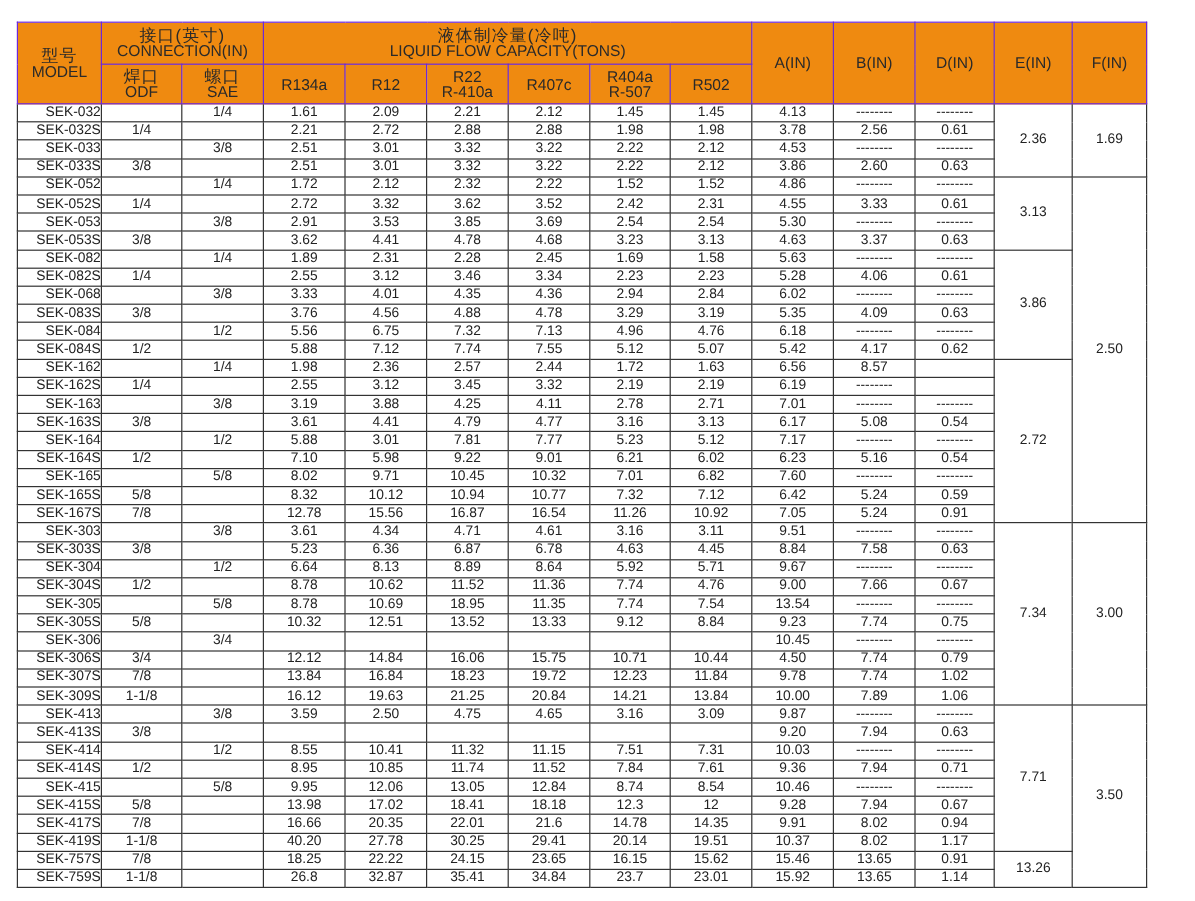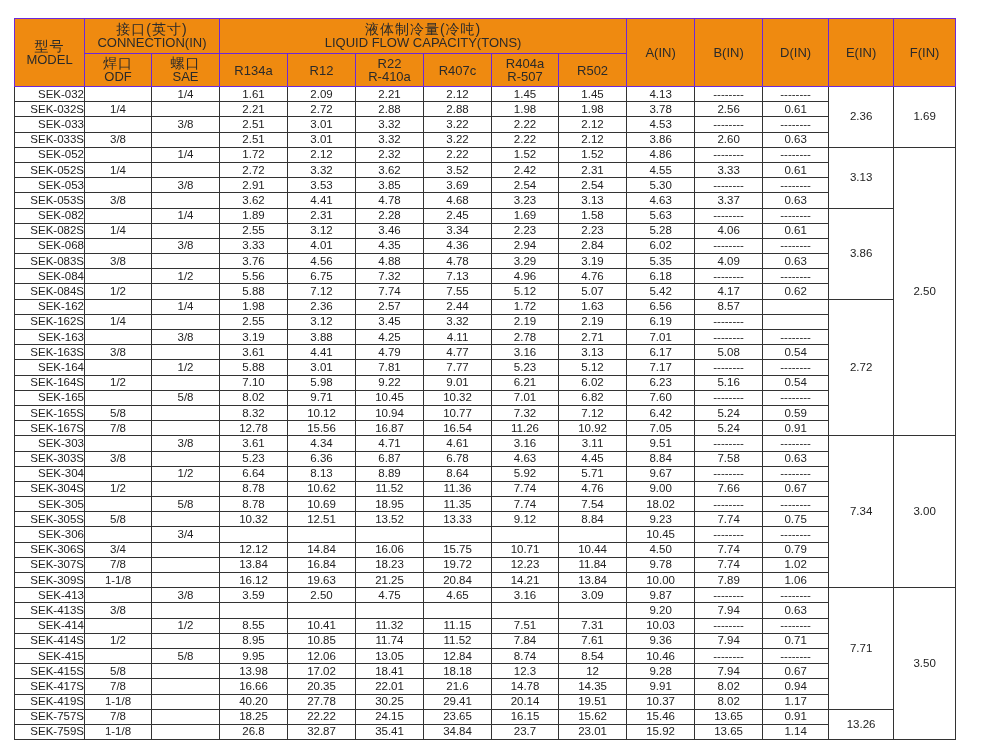--- a/index.html
+++ b/index.html
@@ -478,21 +478,21 @@
       <tr>
         <td class="model">SEK-305</td>
         <td></td>
         <td>5/8</td>
         <td>8.78</td>
         <td>10.69</td>
         <td>18.95</td>
         <td>11.35</td>
         <td>7.74</td>
         <td>7.54</td>
-        <td>18.02</td>
+        <td>13.54</td>
         <td>--------</td>
         <td>--------</td>
       </tr>
       <tr>
         <td class="model">SEK-305S</td>
         <td>5/8</td>
         <td></td>
         <td>10.32</td>
         <td>12.51</td>
         <td>13.52</td>

